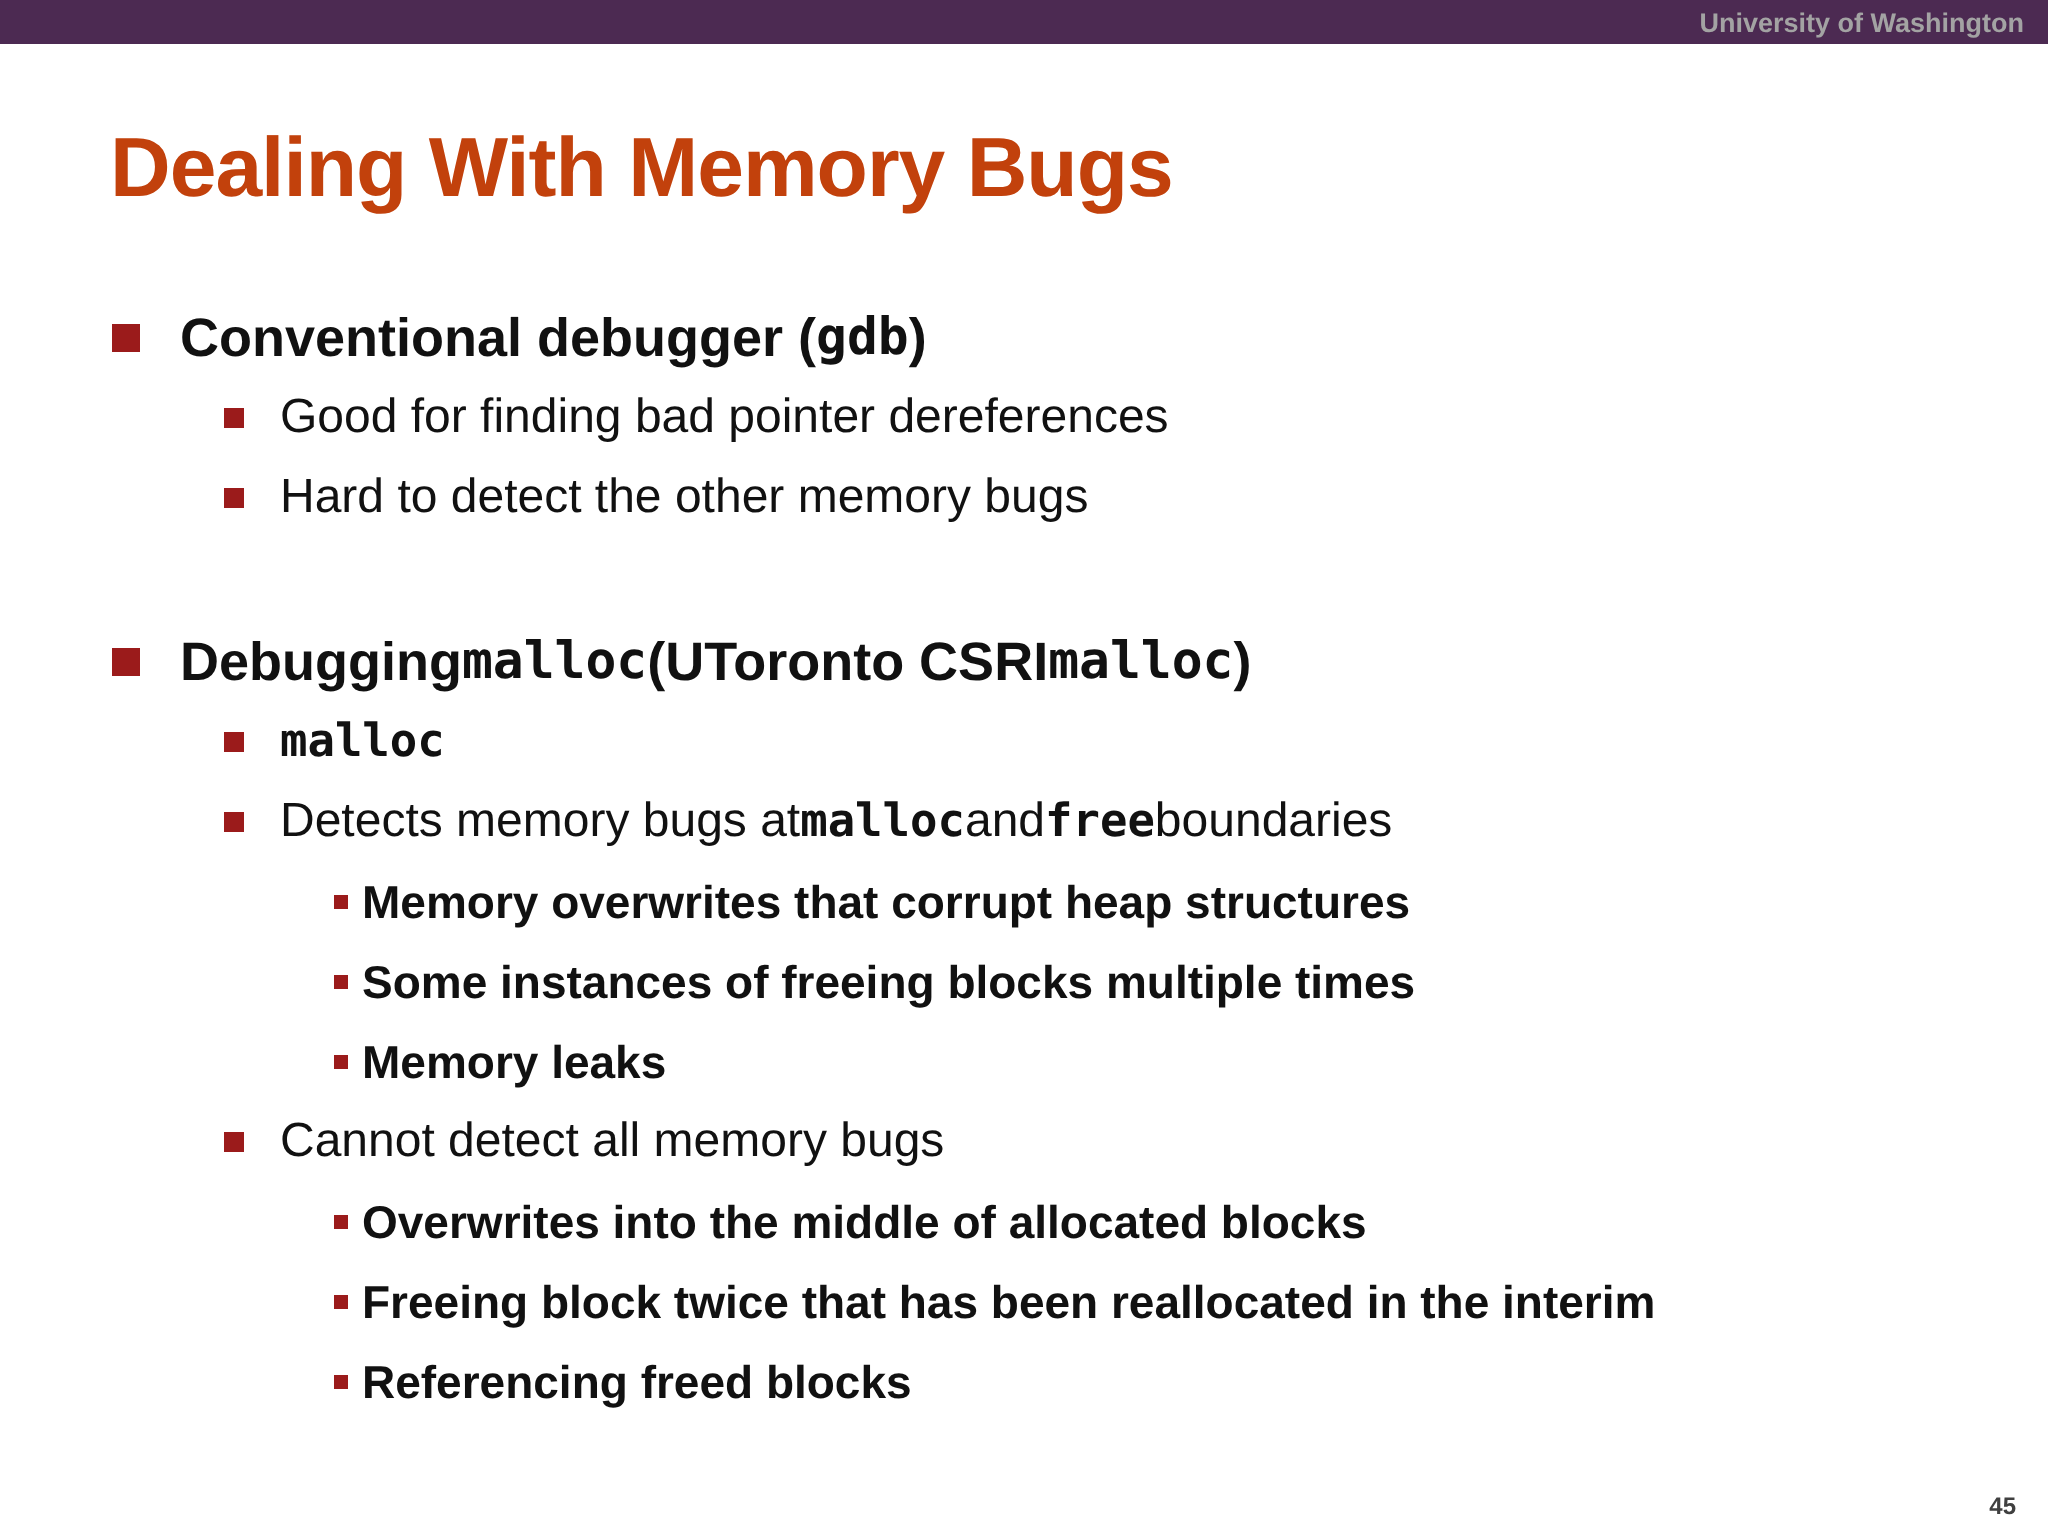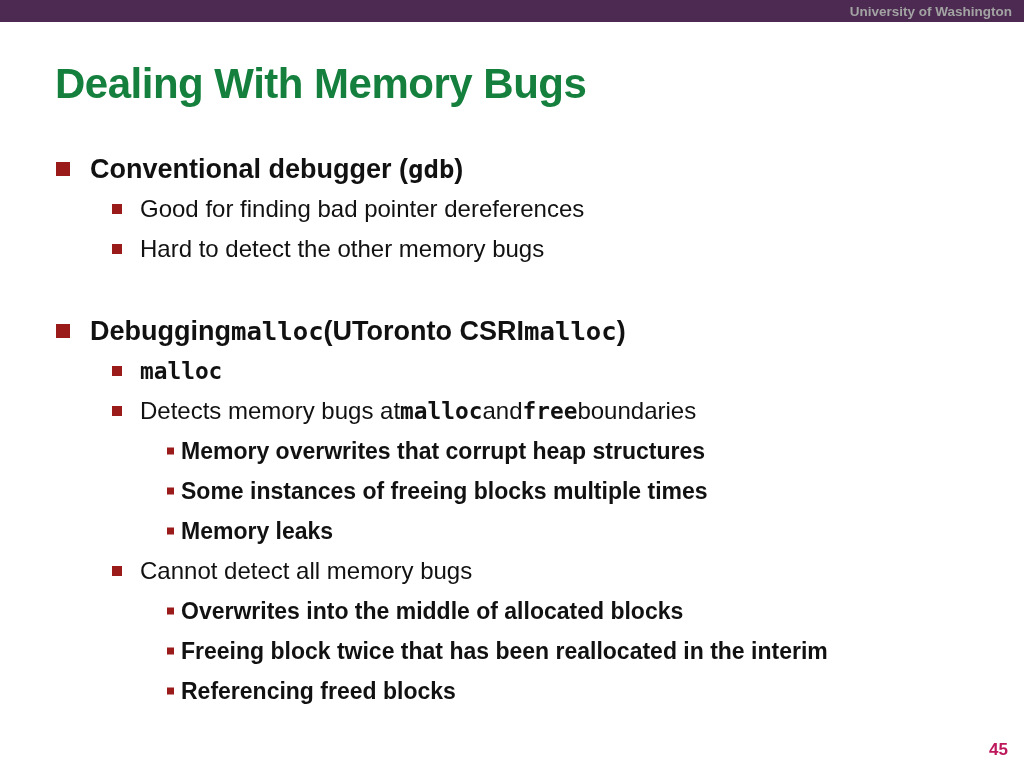--- a/index.html
+++ b/index.html
@@ -32,21 +32,21 @@
     font-weight: bold;
     font-size: 13.5px;
   }
   .title {
     position: absolute;
     left: 55px;
     top: 60px;
     margin: 0;
     font-size: 42px;
     font-weight: bold;
-    color: #15803d;
+    color: #c2410c;
     letter-spacing: -0.5px;
   }
   .content {
     position: absolute;
     left: 0;
     top: 149px;
     width: 1024px;
   }
   .line {
     position: relative;
@@ -70,23 +70,23 @@
   .mono {
     font-family: "DejaVu Sans Mono", monospace;
     font-weight: bold;
     font-size: 0.95em;
   }
   .gap { height: 42px; }
   .pagenum {
     position: absolute;
     right: 16px;
     bottom: 8px;
-    font-size: 17px;
+    font-size: 12px;
     font-weight: bold;
-    color: #be185d;
+    color: #404040;
   }
 </style>
 </head>
 <body>
 
 <div class="slide">
 
   <div class="topbar">
     <span class="brand">University of Washington</span>
   </div>

